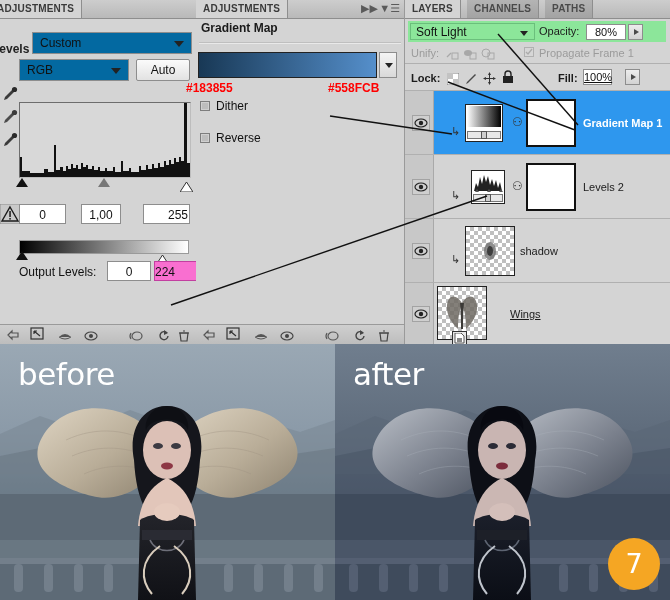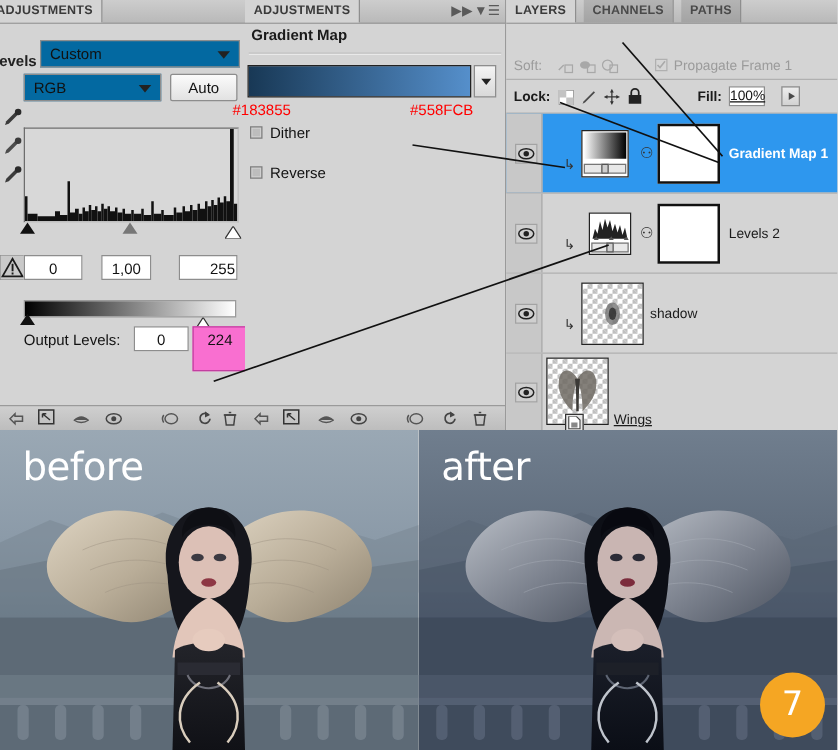--- a/index.html
+++ b/index.html
@@ -68,21 +68,21 @@
     font-size:12px;color:#111;box-sizing:border-box;text-align:center;line-height:20px;height:20px;
   }
   .gradbar{
     position:absolute;left:19px;top:222px;width:170px;height:14px;
     background:linear-gradient(to right,#000,#fff);
     border:1px solid #9a9a9a;box-sizing:border-box;
   }
   .olabel{position:absolute;left:19px;top:247px;font-size:12px;color:#111;}
   .pinkfield{
     position:absolute;background:#f96fd0;border:1px solid #c23fa0;
-    font-size:12px;color:#111;box-sizing:border-box;text-align:center;line-height:20px;height:36px;
+    font-size:12px;color:#111;box-sizing:border-box;line-height:20px;height:20px;
   }
 
   .panel-footer{
     position:absolute;left:0;right:0;bottom:0;height:19px;
     background:linear-gradient(to bottom,#cfcfcf,#bdbdbd);
     border-top:1px solid #9a9a9a;
   }
 
   
   #adjustments-right{
@@ -92,21 +92,21 @@
   #gm-title{position:absolute;left:5px;top:21px;font-size:12px;font-weight:bold;color:#1a1a1a;}
   #gm-sep{position:absolute;left:3px;right:3px;top:42px;height:1px;background:#bfbfbf;border-bottom:1px solid #e9e9e9;}
   #gm-swatch{
     position:absolute;left:2px;top:52px;width:179px;height:26px;
     border:1px solid #222;box-sizing:border-box;
   }
   #gm-swatch-arrow{
     position:absolute;left:183px;top:52px;width:18px;height:26px;
     background:linear-gradient(to bottom,#f4f4f4,#d9d9d9);border:1px solid #8d8d8d;box-sizing:border-box;
   }
-  .hexlbl{position:absolute;font-size:12px;font-weight:normal;color:#f00;top:81px;}
+  .hexlbl{position:absolute;font-size:12px;font-weight:bold;color:#f00;top:81px;}
   .chk{position:absolute;width:10px;height:10px;background:#d0d0d0;border:1px solid #7d7d7d;box-sizing:border-box;}
   .chk::after{content:"";position:absolute;left:1px;top:1px;width:6px;height:6px;background:#bdbdbd;}
   .chklbl{position:absolute;font-size:12px;color:#111;}
 
   
   #layers-panel{
     position:absolute;left:405px;top:0;width:265px;height:344px;background:#d4d4d4;
   }
   #blend-wrap{
     position:absolute;left:3px;top:21px;width:258px;height:21px;
@@ -428,22 +428,31 @@
     </div>
   </div>
 
   <div id="layers-panel">
     <div class="panel-tabbar">
       <div class="tab active" style="left:0px;">LAYERS</div>
       <div class="tab inactive" style="left:62px;">CHANNELS</div>
       <div class="tab inactive" style="left:140px;">PATHS</div>
     </div>
 
-
-    <span class="lbl dim" style="left:6px;top:47px;">Soft:</span>
+    <div id="blend-wrap" style="background: rgb(140, 230, 154);">
+      <div id="blend-combo" style="background: rgb(140, 230, 154);">
+        <span class="cv">Soft Light</span>
+        <span class="arrow"></span>
+      </div>
+      <span class="lbl" style="left:131px;top:4px;">Opacity:</span>
+      <span class="minifield" style="left:178px;top:3px;width:40px;">80%</span>
+      <span class="stepper" style="left:220px;top:3px;"></span>
+    </div>
+
+    <span class="lbl dim" style="left:6px;top:47px;">Unify:</span>
     <span style="position:absolute;left:40px;top:47px;">
       <svg width="14" height="13" viewBox="0 0 14 13">
           <path d="M2 9 L6 5" stroke="#a8a8a8" stroke-width="1.2"></path>
           <rect x="7" y="5" width="6" height="6" fill="none" stroke="#a8a8a8"></rect>
         </svg>
     </span>
     <span style="position:absolute;left:58px;top:47px;">
       <svg width="14" height="13" viewBox="0 0 14 13">
           <ellipse cx="5" cy="5" rx="4" ry="3" fill="#a8a8a8"></ellipse>
           <rect x="7" y="5" width="6" height="6" fill="none" stroke="#a8a8a8"></rect>
@@ -573,21 +582,21 @@
           <path d="M24 16 C30 6 38 8 39 18 C40 28 34 36 28 42 C28 32 27 24 24 18 Z" fill="#6f6a63" opacity="0.85"></path>
           <path d="M22 16 C23 24 23 34 23 42 L25 42 C25 34 25 24 26 16 Z" fill="#3c3a37"></path>
         </svg>
         <span style="position:absolute;left:14px;bottom:-7px;width:15px;height:15px;background:#e6e6e6;border:1px solid #333;box-sizing:border-box;">
           <svg width="11" height="11" viewBox="0 0 11 11" style="position:absolute;left:1px;top:1px;">
             <path d="M1 0 h6 l3 3 v7 h-9 Z" fill="#fff" stroke="#444" stroke-width="0.9"></path>
             <rect x="3" y="5" width="5" height="4" fill="#888"></rect>
           </svg>
         </span>
       </div>
-      <span class="layer-name ul" style="left:86px;margin-top:22px;">Wings</span>
+      <span class="layer-name ul" style="left:105px;">Wings</span>
     </div>
   </div>
 
   <svg id="annot">
     <line x1="330" y1="116" x2="452" y2="134" stroke="#111" stroke-width="1.4"></line>
     <line x1="171" y1="305" x2="487" y2="196" stroke="#111" stroke-width="1.4"></line>
     <line x1="448" y1="82" x2="575" y2="130" stroke="#111" stroke-width="1.4"></line>
     <line x1="578" y1="125" x2="498" y2="34" stroke="#111" stroke-width="1.4"></line>
   </svg>
 

